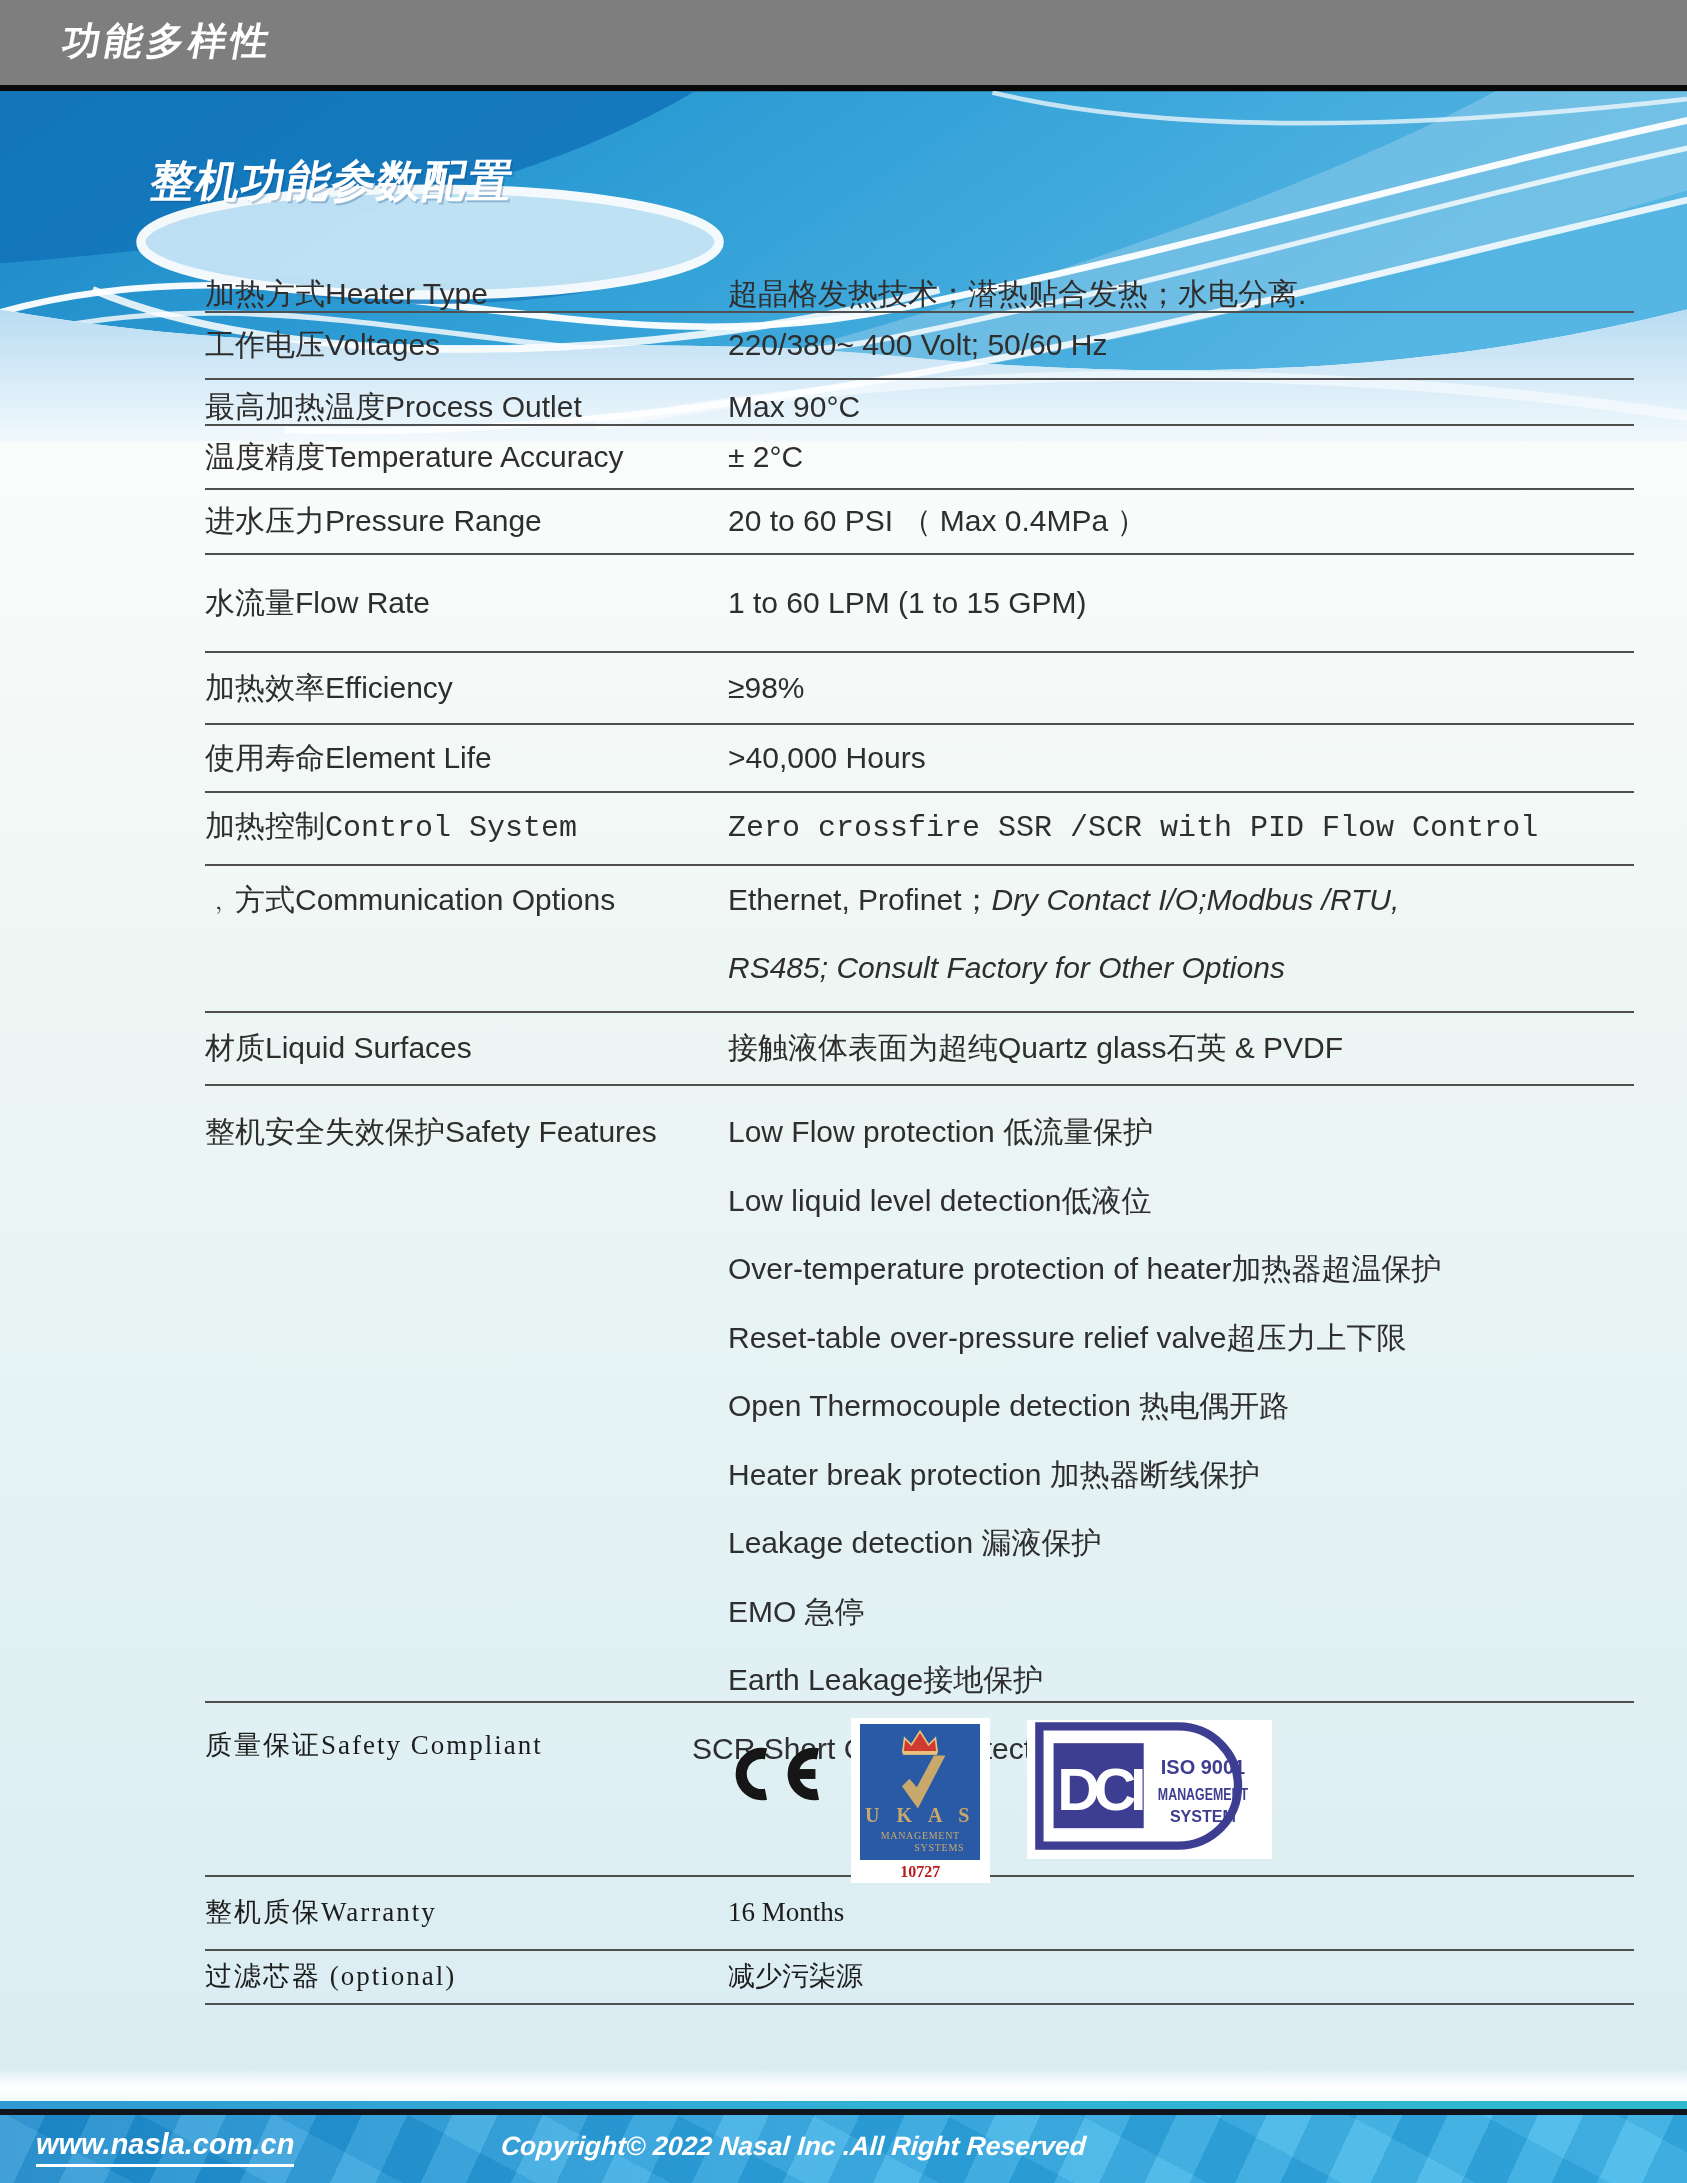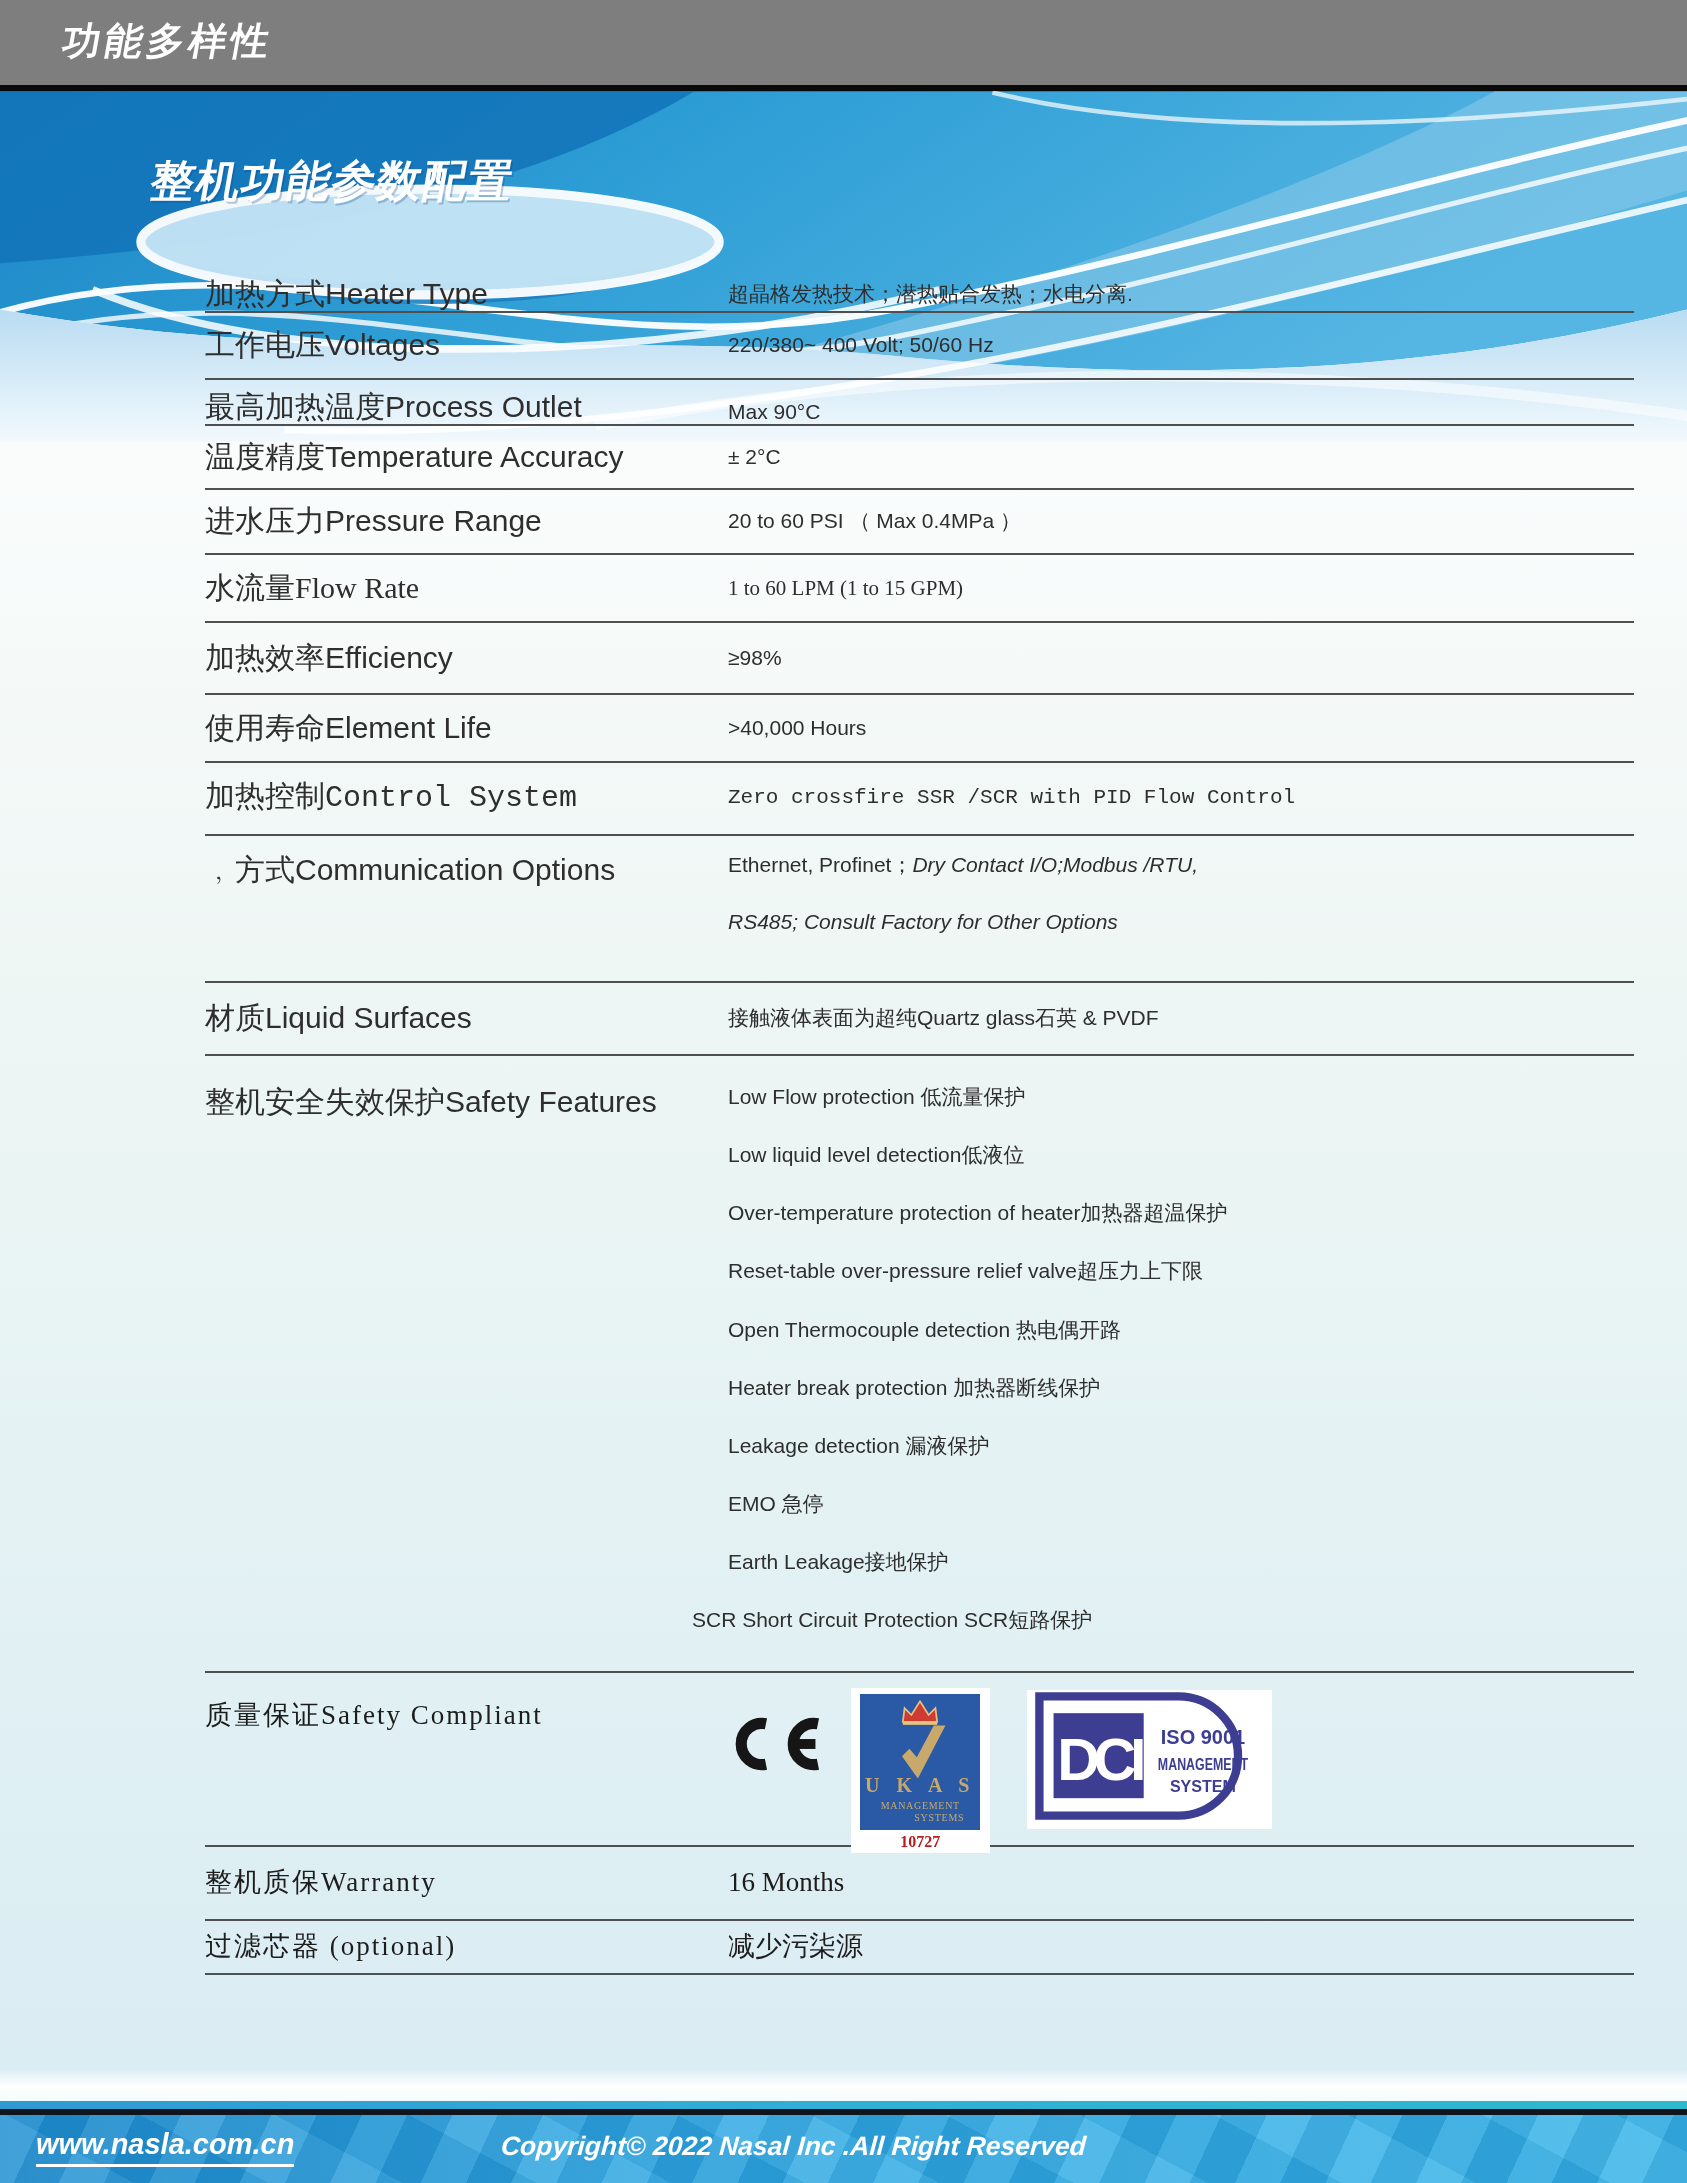--- a/index.html
+++ b/index.html
@@ -16,21 +16,21 @@
   
   .banner{position:absolute;top:91px;left:0;width:1687px;height:351px;}
   .banner svg{display:block;}
   .banner-title{position:absolute;left:151px;top:61px;font-size:44px;font-weight:bold;color:#ffffff;
     letter-spacing:1.3px;transform:skewX(-10deg);white-space:nowrap;text-shadow:2px 2px 0 rgba(10,70,130,.28);}
   
   .spec-table{position:absolute;left:205px;top:278px;width:1429px;}
   .row{display:flex;box-sizing:border-box;border-bottom:2.6px solid #4f4f4f;align-items:center;overflow:visible;}
   .row.top{align-items:flex-start;}
   .row .label{flex:0 0 523px;width:523px;font-size:30px;line-height:1.15;white-space:nowrap;}
-  .row .value{flex:1;font-size:21px;line-height:1.15;}
+  .row .value{flex:1;font-size:30px;line-height:1.15;}
   .row.serif .label,.row.serif .value{font-family:"Liberation Serif",serif;font-size:27px;color:#1d1d1d;}
   .row.serif .label{letter-spacing:2px;}
   .vline{margin-bottom:34px;white-space:nowrap;}
   .row[data-rid="communication-options"] .vline{margin-bottom:33px;}
   .vline.hang{margin-left:-36px;}
   .it{font-style:italic;}
   
   .logos{display:flex;align-items:flex-start;}
   .logo-ce{margin-top:17px;margin-right:24px;}
   .logo-ukas{background:#ffffff;padding:6.6px 9.3px 1.3px;margin-top:-12px;position:relative;}
@@ -111,21 +111,21 @@
         <div class="value">Max 90°C</div>
       </div>
       <div class="row" data-rid="temperature-accuracy" style="height: 64px;">
         <span class="label">温度精度Temperature Accuracy</span>
         <div class="value">± 2°C</div>
       </div>
       <div class="row" data-rid="pressure-range" style="height: 65px;">
         <span class="label">进水压力Pressure Range</span>
         <div class="value">20 to 60 PSI  （ Max 0.4MPa ）</div>
       </div>
-      <div class="row" data-rid="flow-rate" style="height: 68px; font-family: Liberation Serif, serif;">
+      <div class="row" data-rid="flow-rate" style="height: 98px;">
         <span class="label">水流量Flow Rate</span>
         <div class="value">1 to 60 LPM (1 to 15  GPM)</div>
       </div>
       <div class="row" data-rid="efficiency" style="height: 72px;">
         <span class="label">加热效率Efficiency</span>
         <div class="value">≥98%</div>
       </div>
       <div class="row" data-rid="element-life" style="height: 68px;">
         <span class="label">使用寿命Element Life</span>
         <div class="value">&gt;40,000 Hours</div>

